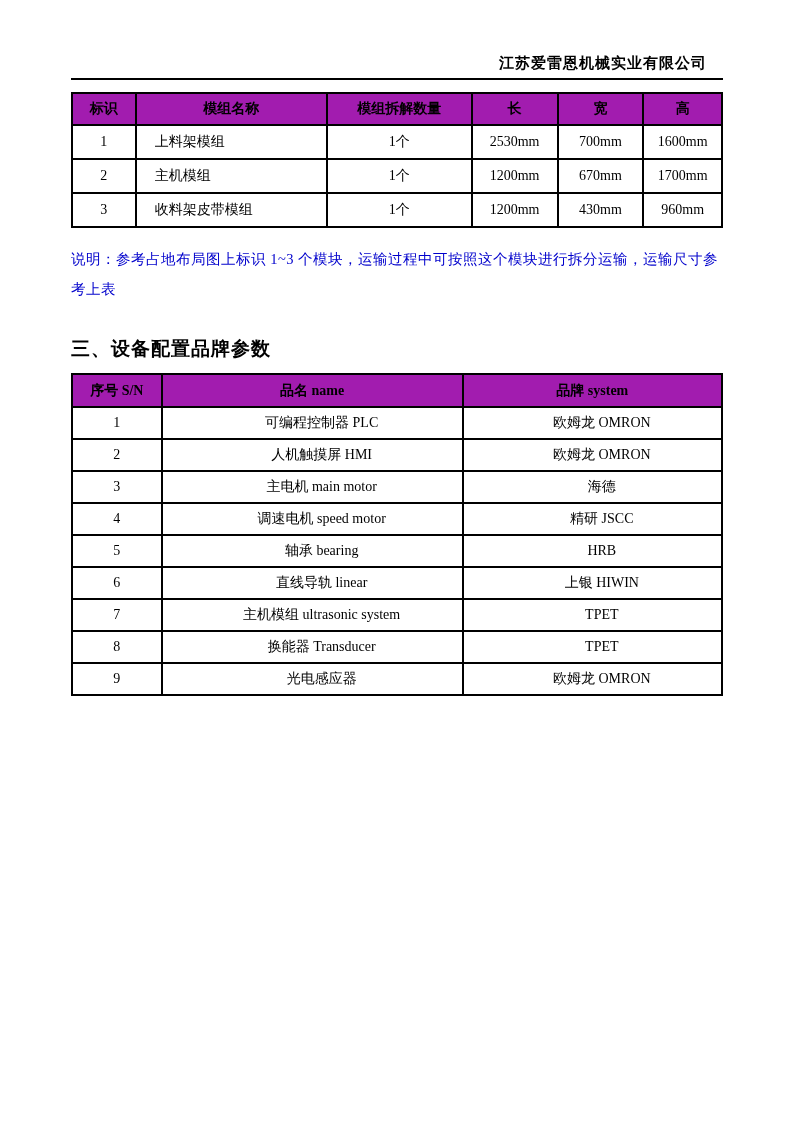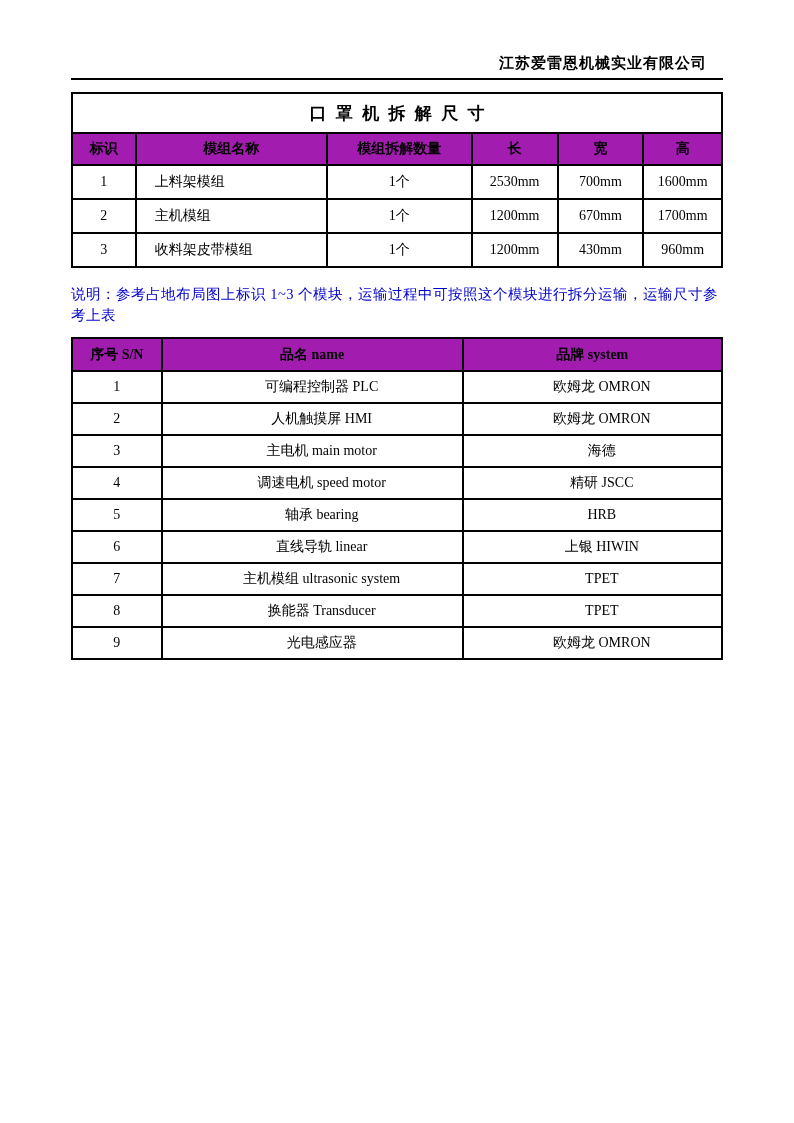--- a/index.html
+++ b/index.html
@@ -75,21 +75,21 @@
 
   .t2 { margin-top: 11px; }
   .t2 .head-cell { height: 33px; }
   .t2 td.data { height: 32px; text-align: center; }
   .t2 td.data.name, .t2 td.data.brand { text-align: center; padding-left: 19px; }
 
   
   .note {
     margin-top: 16px;
     font-size: 14.5px;
-    line-height: 21px;
+    line-height: 30px;
     color: #0000cc;
     letter-spacing: 0.5px;
   }
 </style>
 </head>
 <body>
 
 <div class="page">
   <div class="content">
 
@@ -102,23 +102,20 @@
     <table class="t1">
       <colgroup>
         <col style="width:9.8%">
           <col style="width:29.4%">
           <col style="width:22.3%">
         <col style="width:13.2%">
           <col style="width:13.2%">
           <col style="width:12.1%">
       </colgroup>
       <tbody>
-          <tr>
-        <td class="caption-cell" colspan="6">口罩机拆解尺寸</td>
-      </tr>
       <tr>
         <td class="head-cell">标识</td>
         <td class="head-cell">模组名称</td>
         <td class="head-cell">模组拆解数量</td>
         <td class="head-cell">长</td>
         <td class="head-cell">宽</td>
         <td class="head-cell">高</td>
       </tr>
       <tr>
         <td class="data">1</td>
@@ -142,20 +139,21 @@
         <td class="data">1个</td>
         <td class="data">1200mm</td>
         <td class="data">430mm</td>
         <td class="data">960mm</td>
       </tr>
     </tbody>
       </table>
 
     <div class="note">说明：参考占地布局图上标识 1~3 个模块，运输过程中可按照这个模块进行拆分运输，运输尺寸参考上表</div>
 
+    <div class="section-title second">三、设备配置品牌参数</div>
 
     <table class="t2">
       <colgroup>
         <col style="width:13.8%">
           <col style="width:46.3%">
           <col style="width:39.9%">
       </colgroup>
       <tbody>
           <tr>
         <td class="head-cell">序号 S/N</td>

